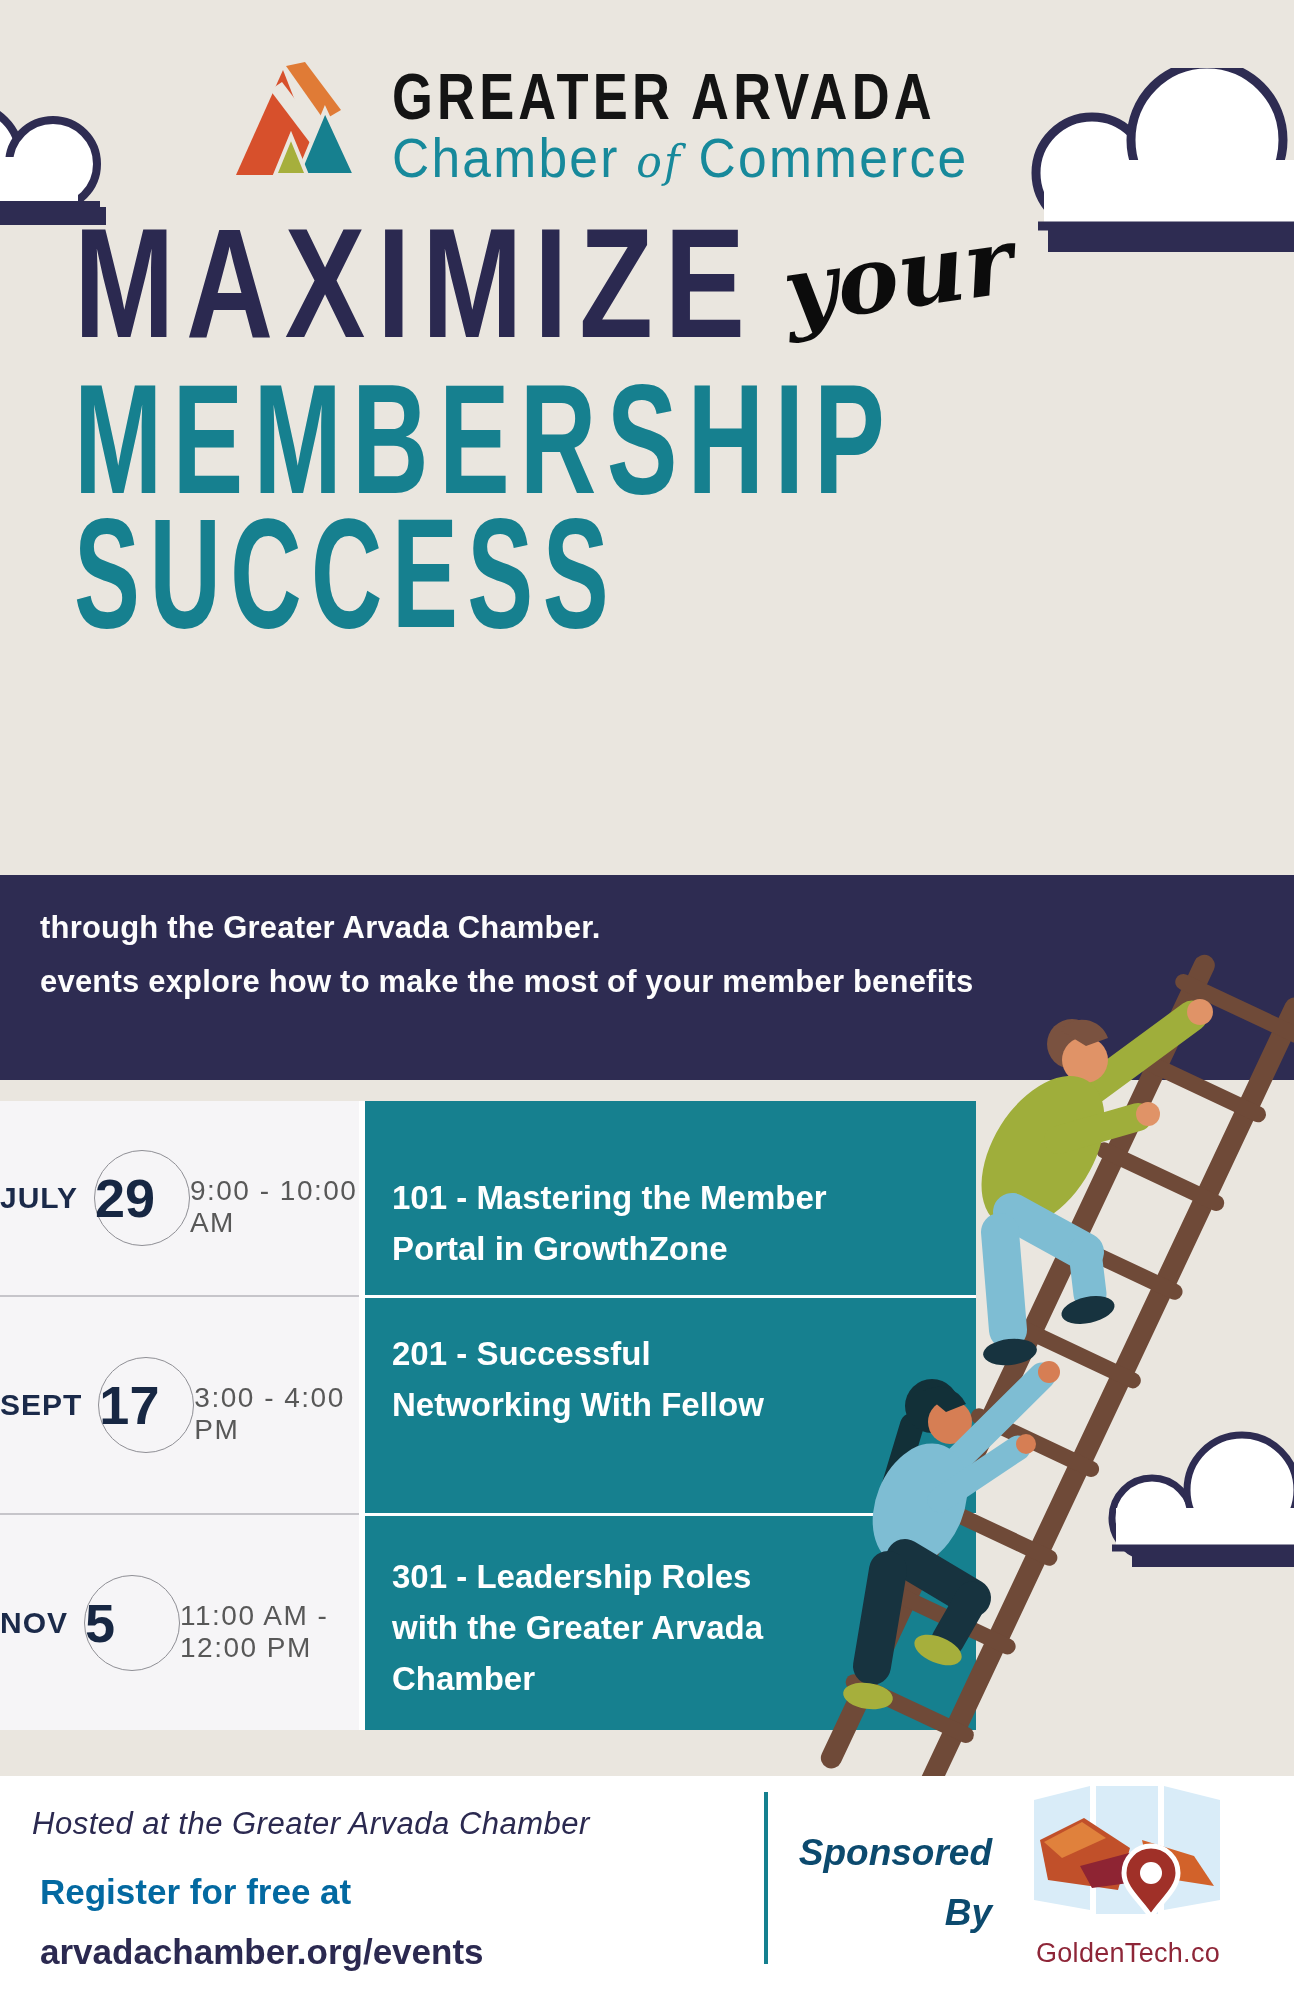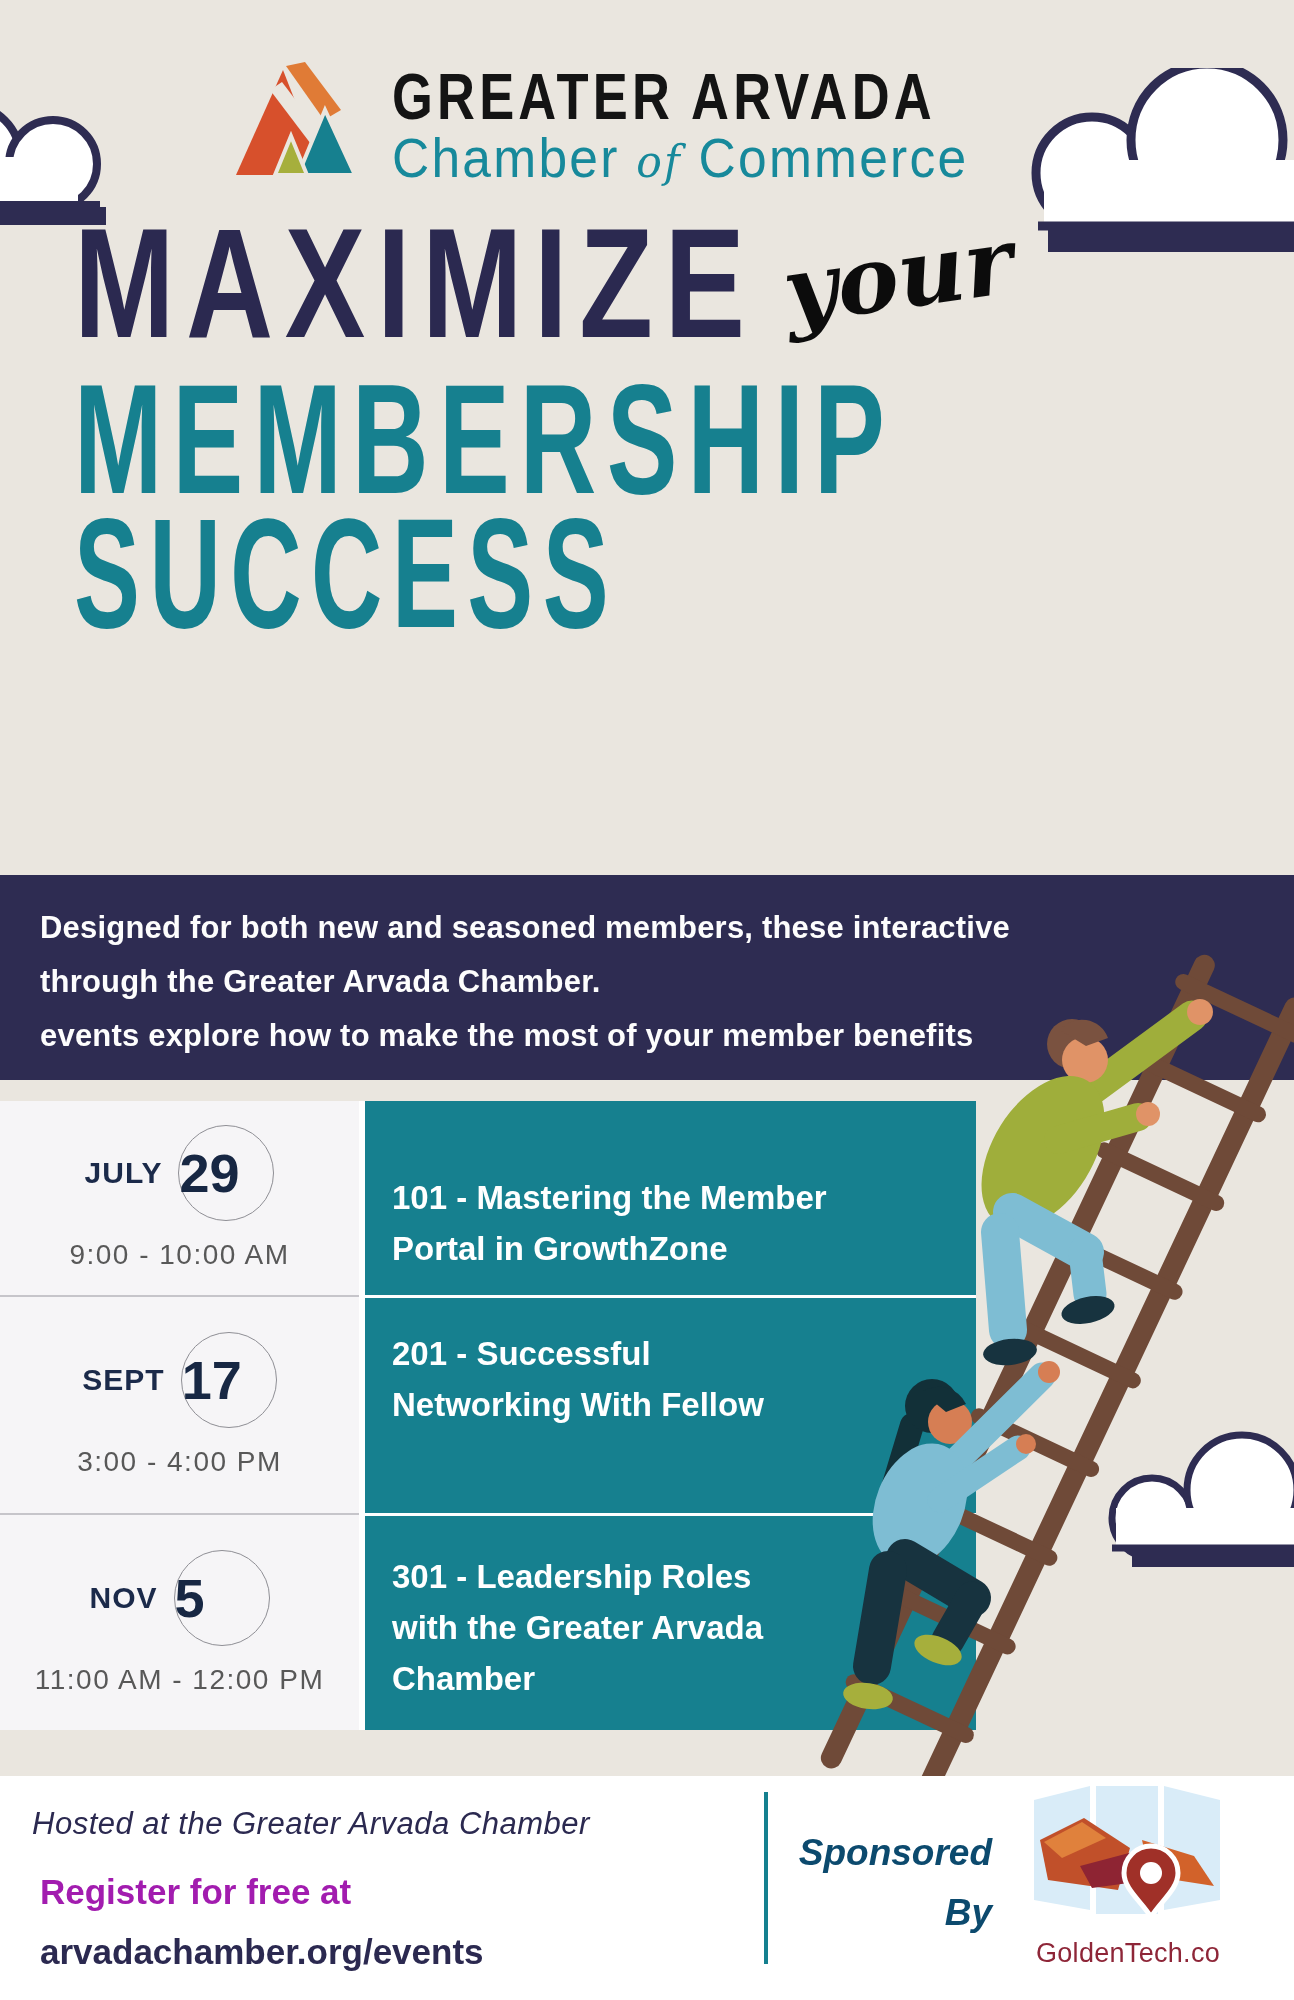--- a/index.html
+++ b/index.html
@@ -40,42 +40,42 @@
     position:absolute;left:40px;top:26px;color:#FDFDFD;font-weight:700;
     font-size:31px;line-height:1.74;letter-spacing:0.2px;
   }
   
   .ev-left{position:absolute;left:0;top:1101px;width:359px;height:629px;background:#F6F5F7;}
   .ev-teal{position:absolute;left:365px;top:1101px;width:611px;height:629px;background:#16808F;}
   .gap-col{position:absolute;left:359px;top:1101px;width:6px;height:629px;background:#FFFFFF;}
   .ev-left-div{position:absolute;left:0;width:359px;height:2px;background:#C6C5CA;}
   .ev-teal-div{position:absolute;left:365px;width:611px;height:3px;background:#FFFFFF;}
   .ev-row{
-    position:absolute;left:0;width:359px;display:flex;flex-direction:column;
+    position:absolute;left:0;width:359px;display:flex;flex-direction:row;
     align-items:center;justify-content:center;
   }
   .date-line{display:flex;align-items:center;justify-content:center;gap:16px;}
   .month{font-size:30px;font-weight:700;color:#1B2A4A;letter-spacing:1px;}
   .day-circle{
     width:94px;height:94px;border:1.5px solid #8F8F95;border-radius:50%;
     display:flex;align-items:center;justify-content:flex-start;background:transparent;
   }
   .day{font-size:54px;font-weight:700;color:#172743;}
   .time{font-size:28px;color:#585858;letter-spacing:1.5px;margin-top:18px;font-weight:400;}
   .ev-title{
     position:absolute;left:392px;color:#FFFFFF;font-size:33px;font-weight:700;line-height:1.55;
   }
   .ev-title span{display:block;}
   
   .footer-bg{position:absolute;left:0;top:1776px;width:1294px;height:224px;background:#FFFFFF;}
   .hosted{
     position:absolute;left:32px;top:1806px;color:#2B2950;font-style:italic;
     font-size:31px;letter-spacing:0.5px;
   }
-  .register1{position:absolute;left:40px;top:1872px;color:#a21caf;font-weight:700;font-size:35px;}
+  .register1{position:absolute;left:40px;top:1872px;color:#0369a1;font-weight:700;font-size:35px;}
   .register2{position:absolute;left:40px;top:1932px;color:#2B2950;font-weight:700;font-size:35px;}
   .foot-rule{position:absolute;left:764px;top:1792px;width:4px;height:172px;background:#15808F;}
   .sponsored{
     position:absolute;left:770px;width:222px;text-align:right;color:#0c4a6e;
     font-weight:700;font-style:italic;font-size:37px;
   }
   .sp1{top:1832px;} .sp2{top:1892px;}
   .sponsor-name{
     position:absolute;left:1012px;top:1938px;width:232px;text-align:center;
     color:#8E2638;font-size:27px;font-weight:500;letter-spacing:0.3px;
@@ -128,21 +128,20 @@
     <span class="of">of</span>
     <span>Commerce</span></div>
 
   <div class="h-line h-max">MAXIMIZE</div>
   <div class="h-your">your</div>
   <div class="h-line h-mem">MEMBERSHIP</div>
   <div class="h-line h-suc">SUCCESS</div>
 
   <div class="banner">
     <div class="banner-text">
-      <div>Designed for both new and seasoned members, these interactive</div>
       <div>through the Greater Arvada Chamber.</div>
       <div>events explore how to make the most of your member benefits</div>
     </div>
   </div>
 
   <div class="ev-left"></div>
   <div class="gap-col"></div>
   <div class="ev-teal"></div>
 
   <div class="ev-left-div" style="top:1295px"></div>

